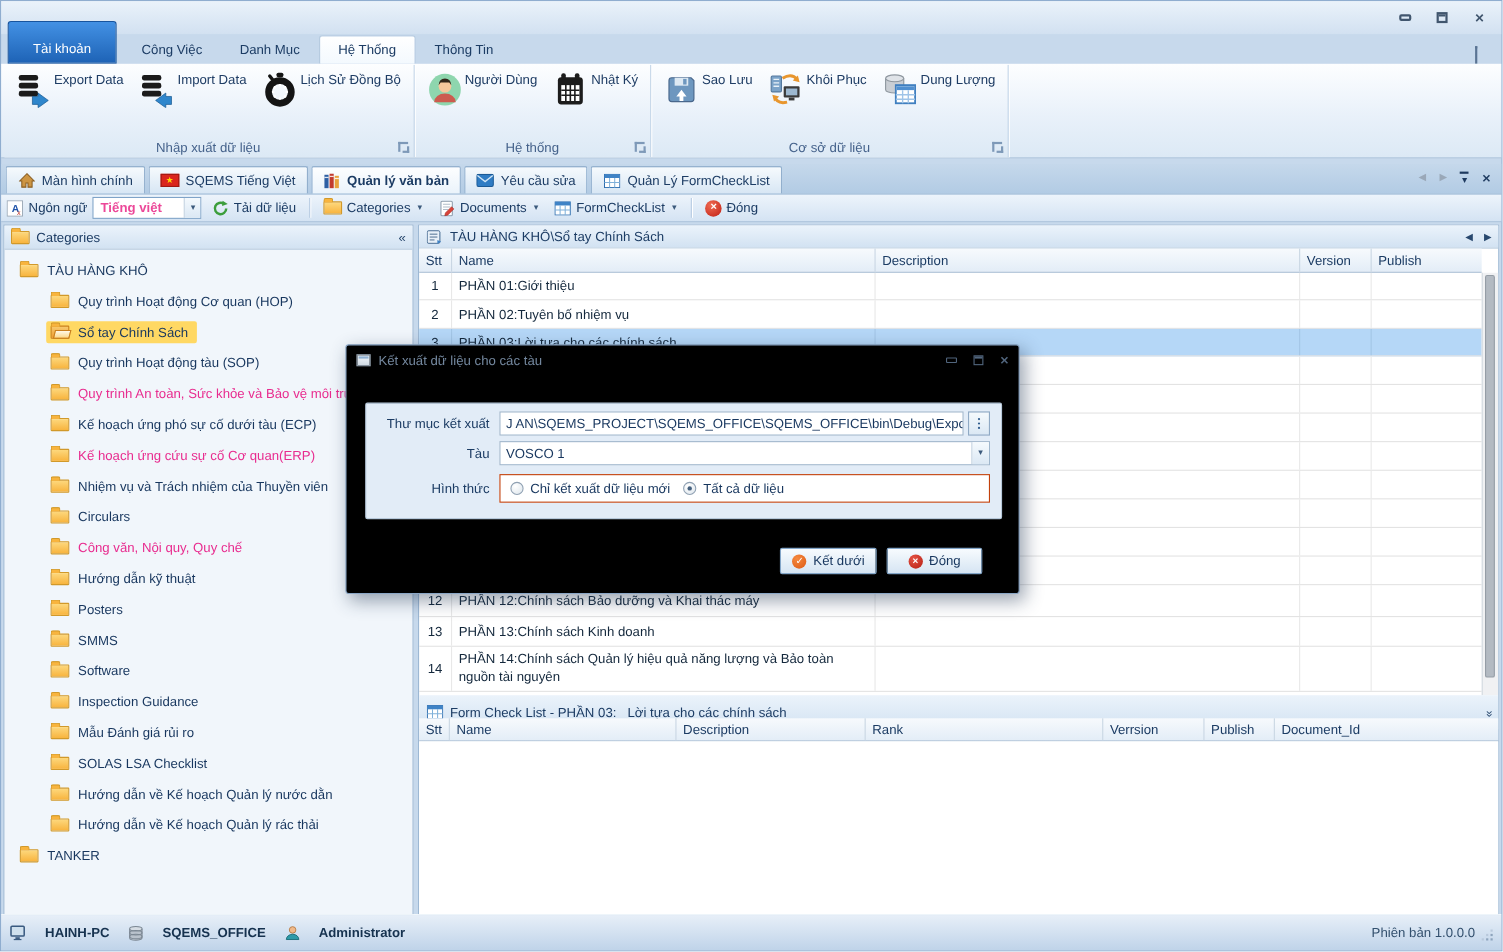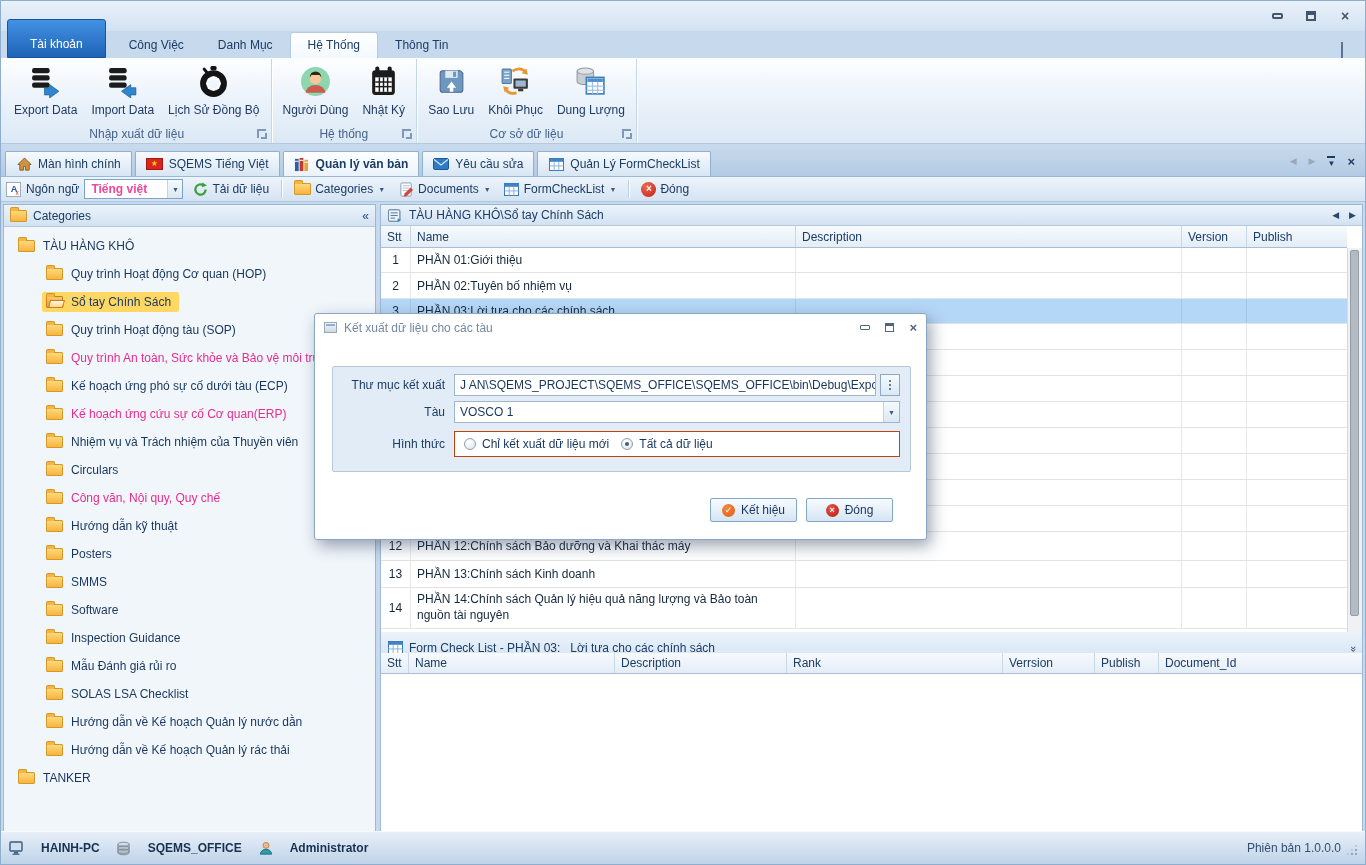--- a/index.html
+++ b/index.html
@@ -21,21 +21,21 @@
 .rtab{padding:5px 17px 6px;color:#1c3c64;border-radius:3px 3px 0 0;white-space:nowrap}
 .rtab.account{background:linear-gradient(#4391e4,#1e63b6);color:#fff;border:1px solid #17549e;margin-right:6px;padding:17px 22px 6px}
 .rtab.active{background:linear-gradient(#fff,#f3f9fe);border:1px solid #b6cbe0;border-bottom:none;font-weight:normal}
 .ribbon-collapse{margin-left:auto;margin-bottom:7px;margin-right:8px;width:10px;height:7px;position:relative}
 .chevup{width:8px;height:8px;border-left:2px solid #5a7494;border-top:2px solid #5a7494;transform:rotate(45deg);margin-top:3px}
 
 
 .ribbon{position:absolute;left:0;top:57px;right:0;height:86px;background:linear-gradient(#fdfeff,#e9f1fa 55%,#dce9f5);border-bottom:1px solid #b4c9de;display:flex;padding:1px 2px 0}
 .rgroup{display:flex;flex-direction:column;border-right:1px solid #c5d6e8;box-shadow:1px 0 0 #fff;padding:1px 2px 0}
 .rgroup-buttons{flex:1;display:flex;align-items:flex-start;padding:2px 2px 0}
-.rbtn{display:flex;flex-direction:column;align-items:center;gap:2px;padding:3px 7px;border-radius:2px}
+.rbtn{display:flex;align-items:flex-start;gap:2px;padding:3px 7px;border-radius:2px}
 .rbtn svg{width:33px;height:33px}
 .rbtn .lbl{white-space:nowrap;color:#1e3c64}
 .rgroup-footer{height:18px;display:flex;align-items:center;justify-content:center;position:relative;color:#45628b;padding:0 14px}
 .launcher{position:absolute;right:3px;top:4px;width:9px;height:9px;border-top:2px solid #7e99b8;border-left:2px solid #7e99b8}
 .launcher::after{content:"";position:absolute;right:-1px;bottom:-1px;width:4px;height:4px;border-right:2px solid #7e99b8;border-bottom:2px solid #7e99b8}
 
 
 .doctabs{position:absolute;left:0;top:148px;right:0;height:28px;background:linear-gradient(#c5d8eb,#b2cbe4);display:flex;align-items:flex-end;padding:0 4px;border-bottom:1px solid #9db8d4}
 .dtab{height:25px;display:flex;align-items:center;gap:6px;padding:0 10px;background:linear-gradient(#f6fafd,#d7e6f4);border:1px solid #92afcd;border-bottom:none;border-radius:2px 2px 0 0;margin-right:3px;color:#1c3c64;white-space:nowrap}
 .dtab.active{background:linear-gradient(#fdfeff,#eaf3fb);font-weight:bold}
@@ -95,21 +95,21 @@
 .dblchev{font-size:11px;color:#28486e;transform:rotate(90deg);display:inline-block;letter-spacing:-2px}
 
 
 .statusbar{position:absolute;left:0;bottom:0;right:0;height:30px;background:linear-gradient(#e7eff8,#bfd3e9);border-top:1px solid #f6fafd;display:flex;align-items:center;gap:16px;padding:16px 8px;font-weight:bold;color:#16324f}
 .statusbar .right{margin-left:auto;display:flex;align-items:flex-end;gap:6px;font-weight:normal;color:#33506e}
 .grip{width:10px;height:10px;position:relative}
 .grip::after{content:"";position:absolute;right:0;bottom:0;width:2px;height:2px;background:#8da4bd;box-shadow:-4px 0 #8da4bd,0 -4px #8da4bd,-4px -4px #b9c9dc,-8px 0 #b9c9dc,0 -8px #b9c9dc}
 .sicon{display:inline-flex;width:16px;height:14px;align-items:center;justify-content:center;flex:none}
 
 
-.dialog{position:absolute;left:313px;top:312px;width:613px;height:227px;background:#ffffff;border:1px solid #8aa6c5;border-radius:3px;box-shadow:4px 6px 16px rgba(35,55,85,.45);z-index:40}
+.dialog{position:absolute;left:313px;top:312px;width:613px;height:227px;background:#000000;border:1px solid #8aa6c5;border-radius:3px;box-shadow:4px 6px 16px rgba(35,55,85,.45);z-index:40}
 .dlg-title{height:27px;display:flex;align-items:center;gap:7px;padding:0 9px;color:#74889f}
 .dlg-controls{margin-left:auto;display:flex;gap:15px;align-items:center}
 .dg-min{width:10px;height:5px;border:1.5px solid #51657d;border-radius:1px}
 .dg-rest{width:9px;height:9px;border:1.5px solid #51657d;position:relative}
 .dg-rest::before{content:"";position:absolute;left:0;right:0;top:0;height:1.5px;background:#51657d}
 .dg-close{font-size:13px;font-weight:bold;color:#51657d;line-height:1}
 .winicon{width:13px;height:11px;border:1px solid #9aa8b6;background:linear-gradient(#f2f6fa,#cfd9e2);position:relative;flex:none}
 .winicon::before{content:"";position:absolute;left:1px;top:1px;right:1px;height:2px;background:#8fb0d2}
 .dlg-group{position:absolute;left:17px;top:52px;width:579px;height:106px;border:1px solid #b6c8da;background:#e2ecf7;border-radius:2px}
 .dlg-row{position:absolute;left:8px;right:10px;display:flex;align-items:center}
@@ -749,21 +749,21 @@
           <span class="ropt">
             <span class="radio on"></span>
             <span>Tất cả dữ liệu</span>
           </span>
         </span>
       </div>
     </div>
     <div class="dlg-buttons">
       <span class="dlg-btn">
         <span class="circ orange">✓</span>
-        <span>Kết hiệu</span>
+        <span>Kết dưới</span>
       </span>
       <span class="dlg-btn">
         <span class="circ red">×</span>
         <span>Đóng</span>
       </span>
     </div>
   </div>
 
   <div class="statusbar">
     <span class="sicon">

